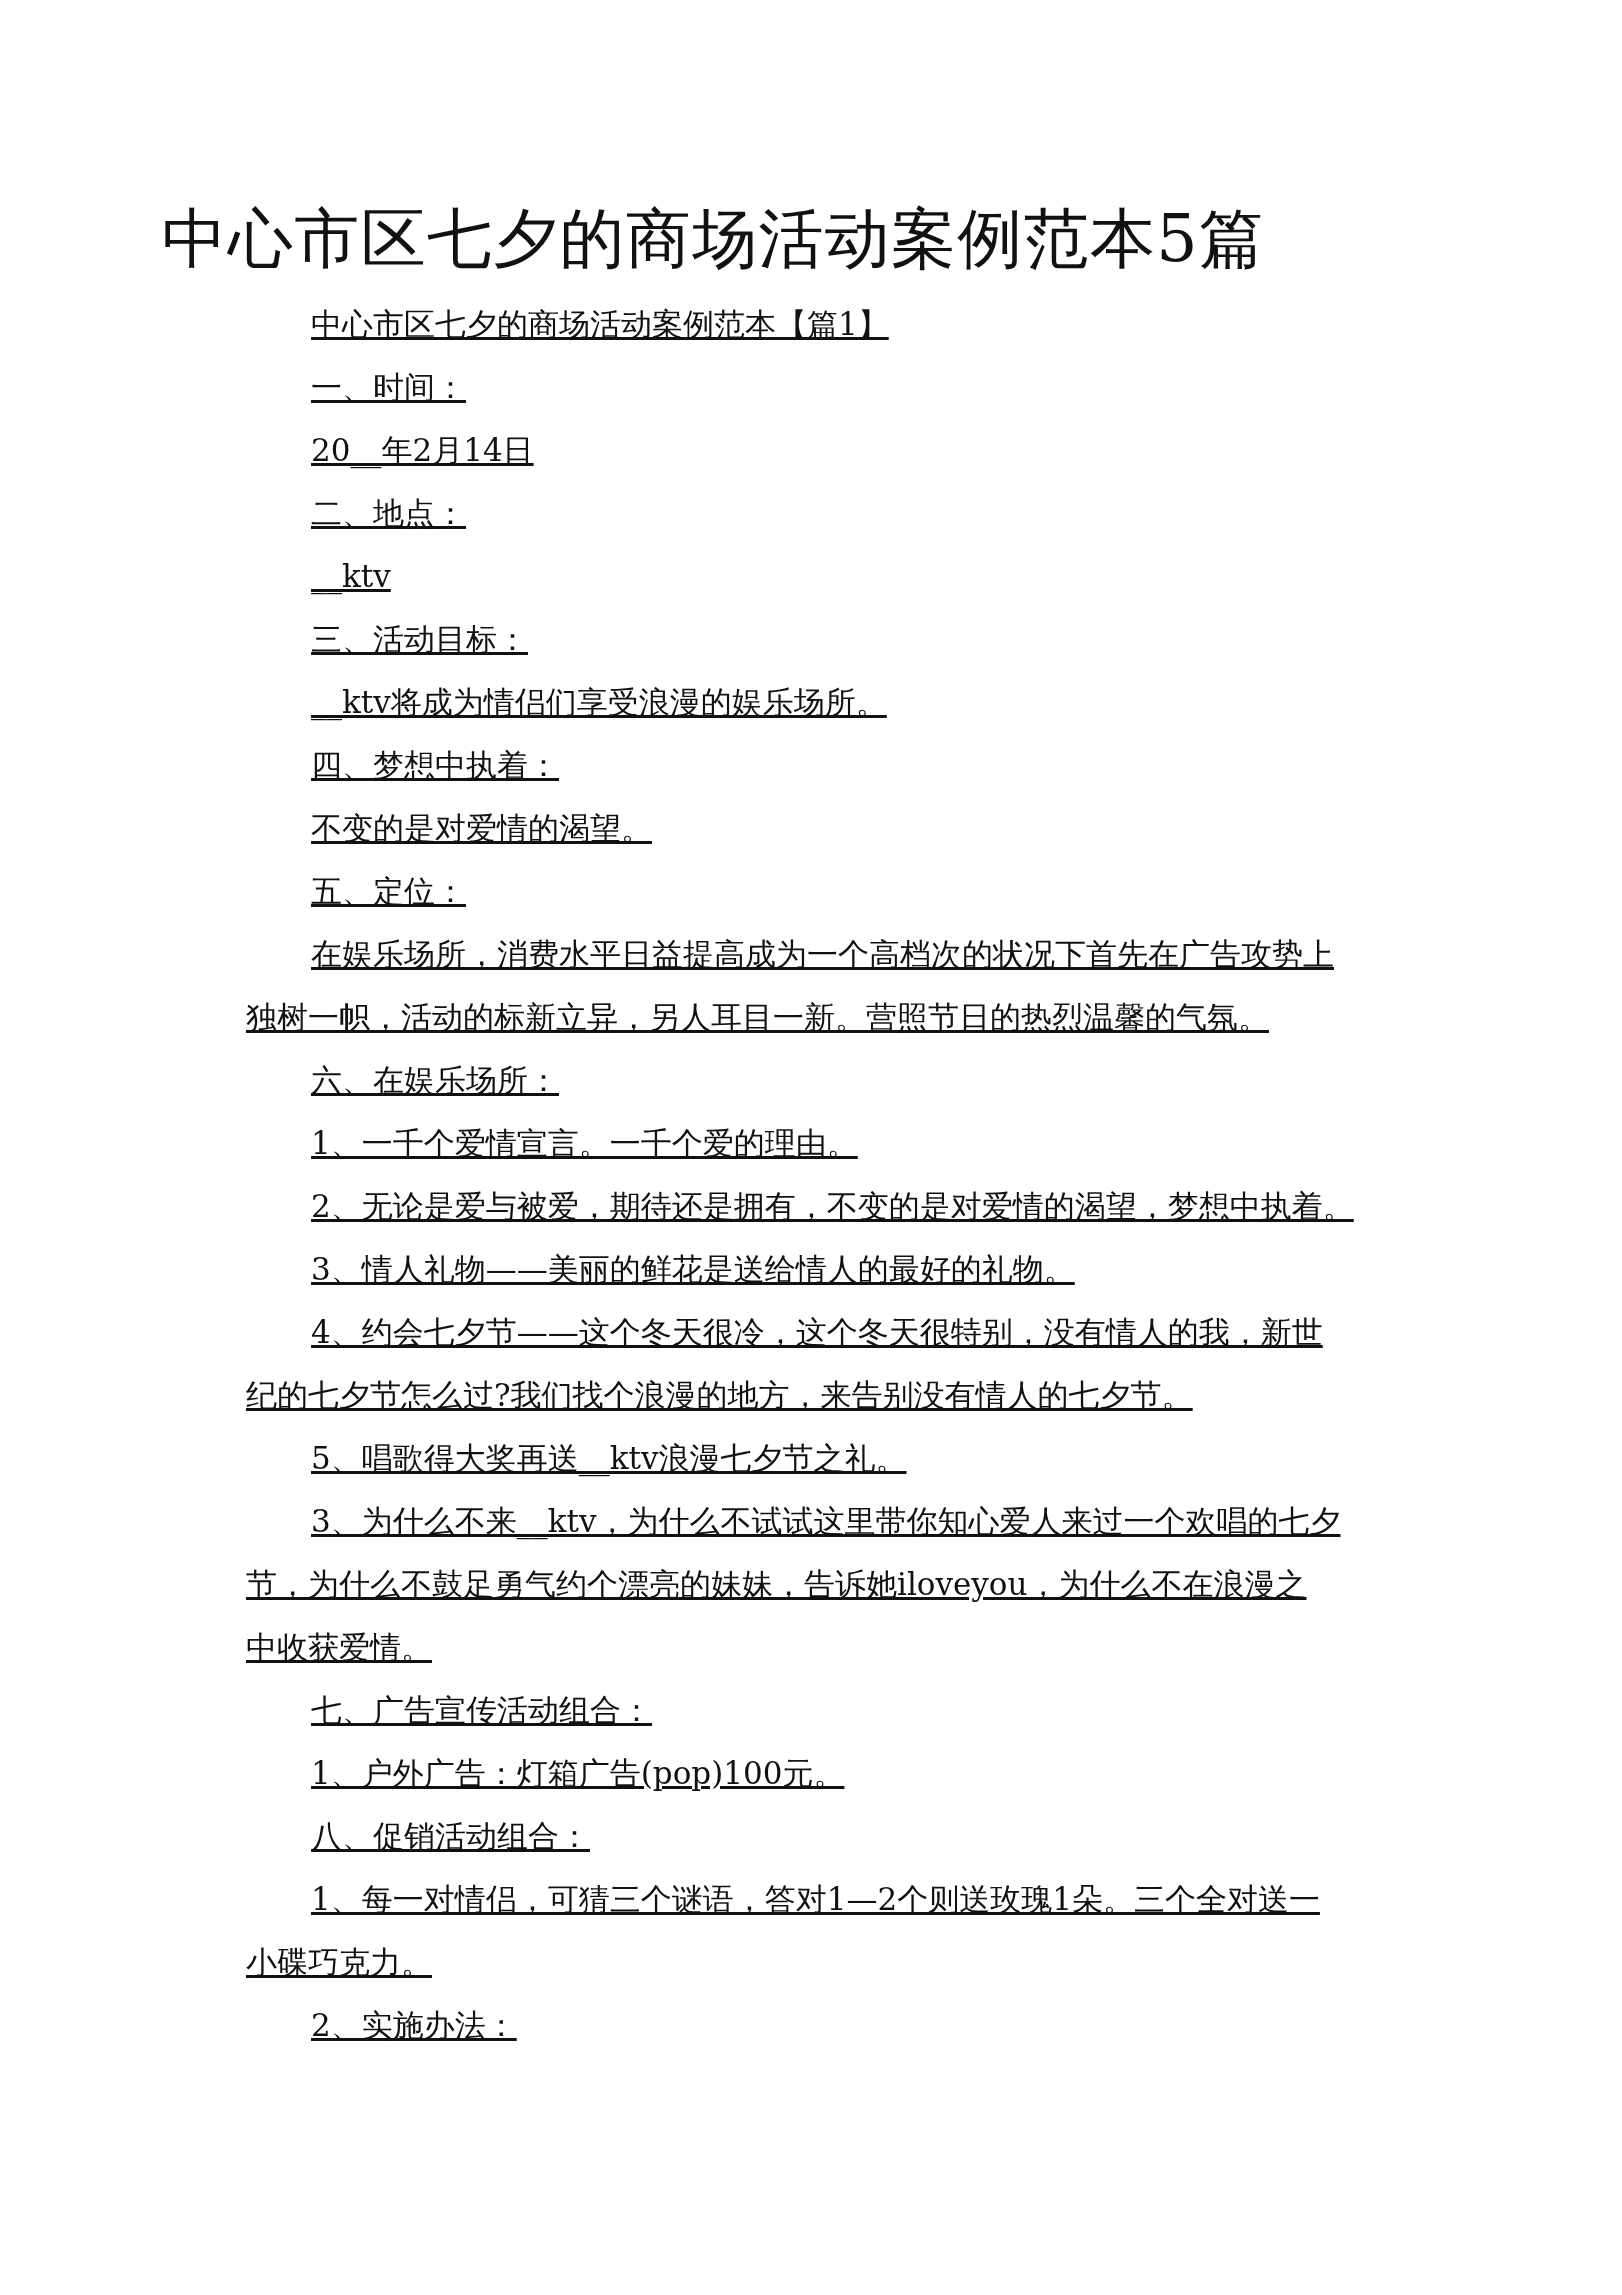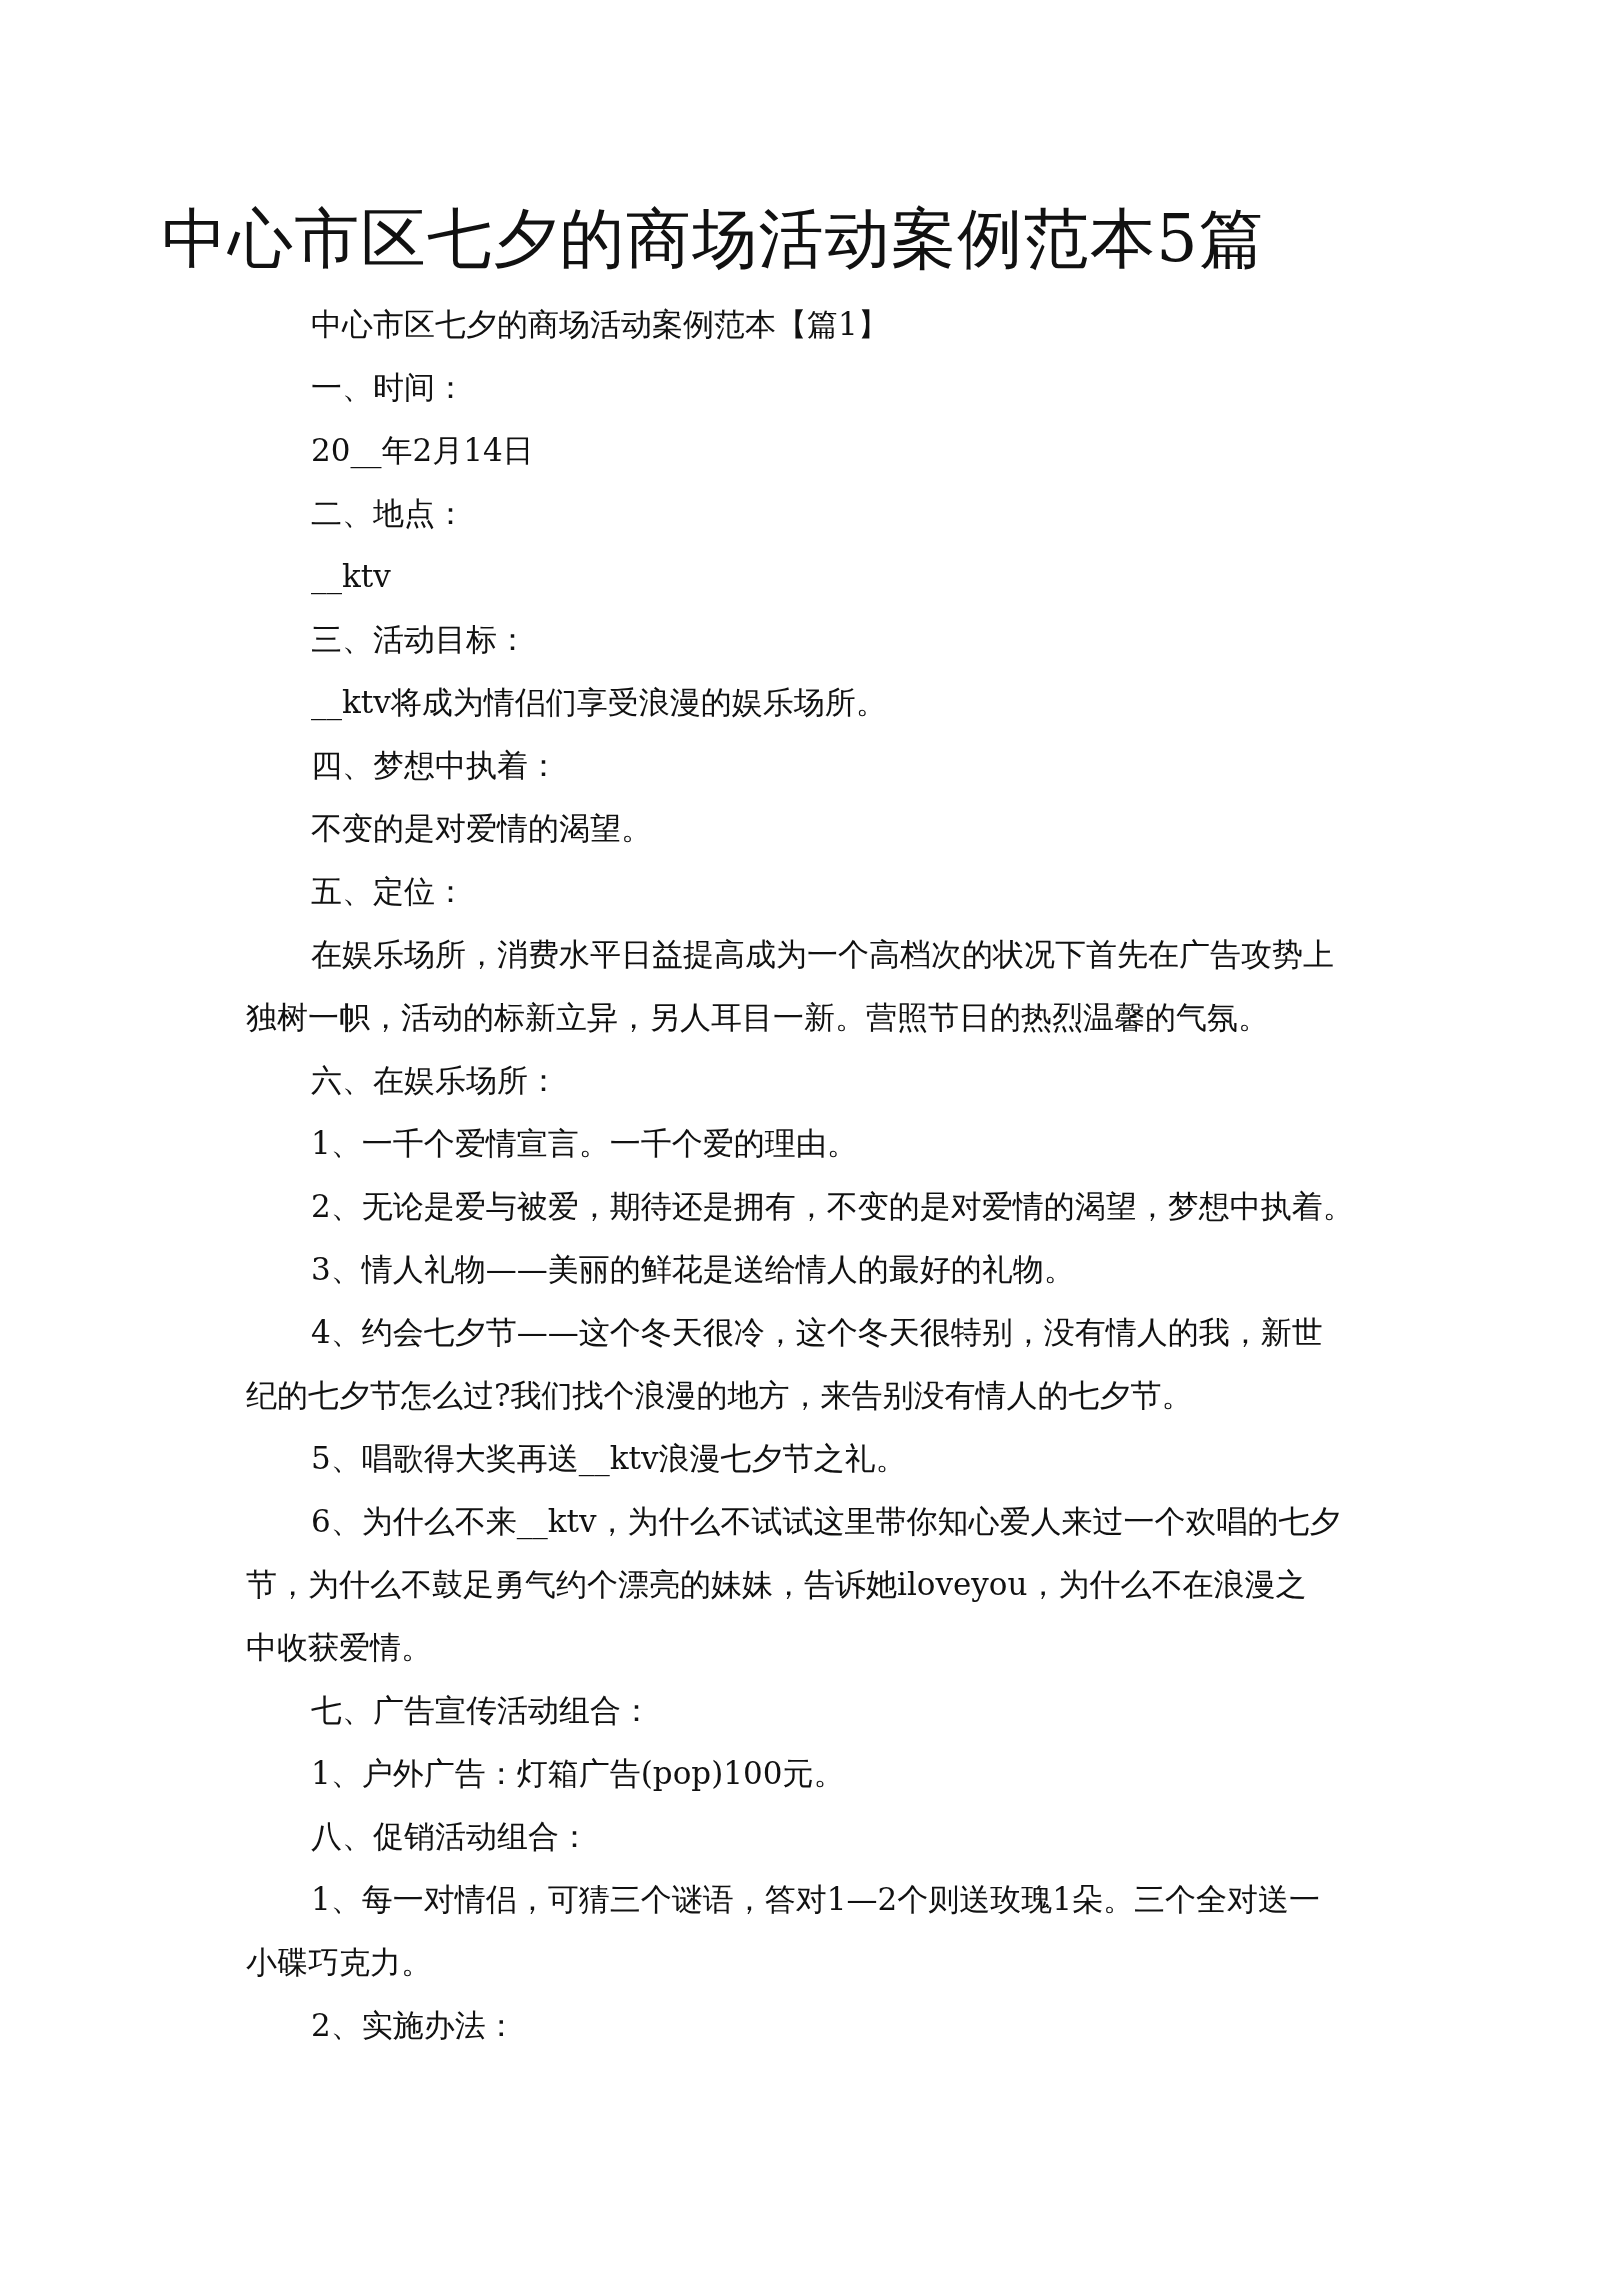--- a/index.html
+++ b/index.html
@@ -1,21 +1,21 @@
 <!DOCTYPE html>
 <html style="font-size:10.5px"><head>
 <meta charset="utf-8">
 <style>
   html, body { margin:0; padding:0; background:#ffffff; }
   body { width:1623px; height:2295px; position:relative; overflow:hidden;
          font-family:"DejaVu Serif","Liberation Serif",serif; color:#111; }
   .title { position:absolute; left:0; width:1427px; top:196px; text-align:center;
            font-size:65px; line-height:85px; letter-spacing:1.3px; }
   .body { position:absolute; left:246px; top:293px; width:1152px; }
-  .p { font-size:31px; line-height:63px; margin:0; white-space:nowrap; }
+  .p { font-size:31px; line-height:63px; margin:0; white-space:nowrap;text-decoration:underline; }
   .ind { padding-left:65px; }
 </style>
 </head>
 <body>
 
 <div class="title">中心市区七夕的商场活动案例范本5篇</div>
 
 <div class="body">
   <p class="p ind">中心市区七夕的商场活动案例范本【篇1】</p>
   <p class="p ind">一、时间：</p>
@@ -29,21 +29,21 @@
   <p class="p ind">五、定位：</p>
   <p class="p ind">在娱乐场所，消费水平日益提高成为一个高档次的状况下首先在广告攻势上</p>
   <p class="p">独树一帜，活动的标新立异，另人耳目一新。营照节日的热烈温馨的气氛。</p>
   <p class="p ind">六、在娱乐场所：</p>
   <p class="p ind">1、一千个爱情宣言。一千个爱的理由。</p>
   <p class="p ind">2、无论是爱与被爱，期待还是拥有，不变的是对爱情的渴望，梦想中执着。</p>
   <p class="p ind">3、情人礼物——美丽的鲜花是送给情人的最好的礼物。</p>
   <p class="p ind">4、约会七夕节——这个冬天很冷，这个冬天很特别，没有情人的我，新世</p>
   <p class="p">纪的七夕节怎么过?我们找个浪漫的地方，来告别没有情人的七夕节。</p>
   <p class="p ind">5、唱歌得大奖再送__ktv浪漫七夕节之礼。</p>
-  <p class="p ind">6、为什么不来__ktv，为什么不试试这里带你知心爱人来过一个欢唱的七夕</p>
+  <p class="p ind">3、为什么不来__ktv，为什么不试试这里带你知心爱人来过一个欢唱的七夕</p>
   <p class="p">节，为什么不鼓足勇气约个漂亮的妹妹，告诉她iloveyou，为什么不在浪漫之</p>
   <p class="p">中收获爱情。</p>
   <p class="p ind">七、广告宣传活动组合：</p>
   <p class="p ind">1、户外广告：灯箱广告(pop)100元。</p>
   <p class="p ind">八、促销活动组合：</p>
   <p class="p ind">1、每一对情侣，可猜三个谜语，答对1—2个则送玫瑰1朵。三个全对送一</p>
   <p class="p">小碟巧克力。</p>
   <p class="p ind">2、实施办法：</p>
 </div>
 

